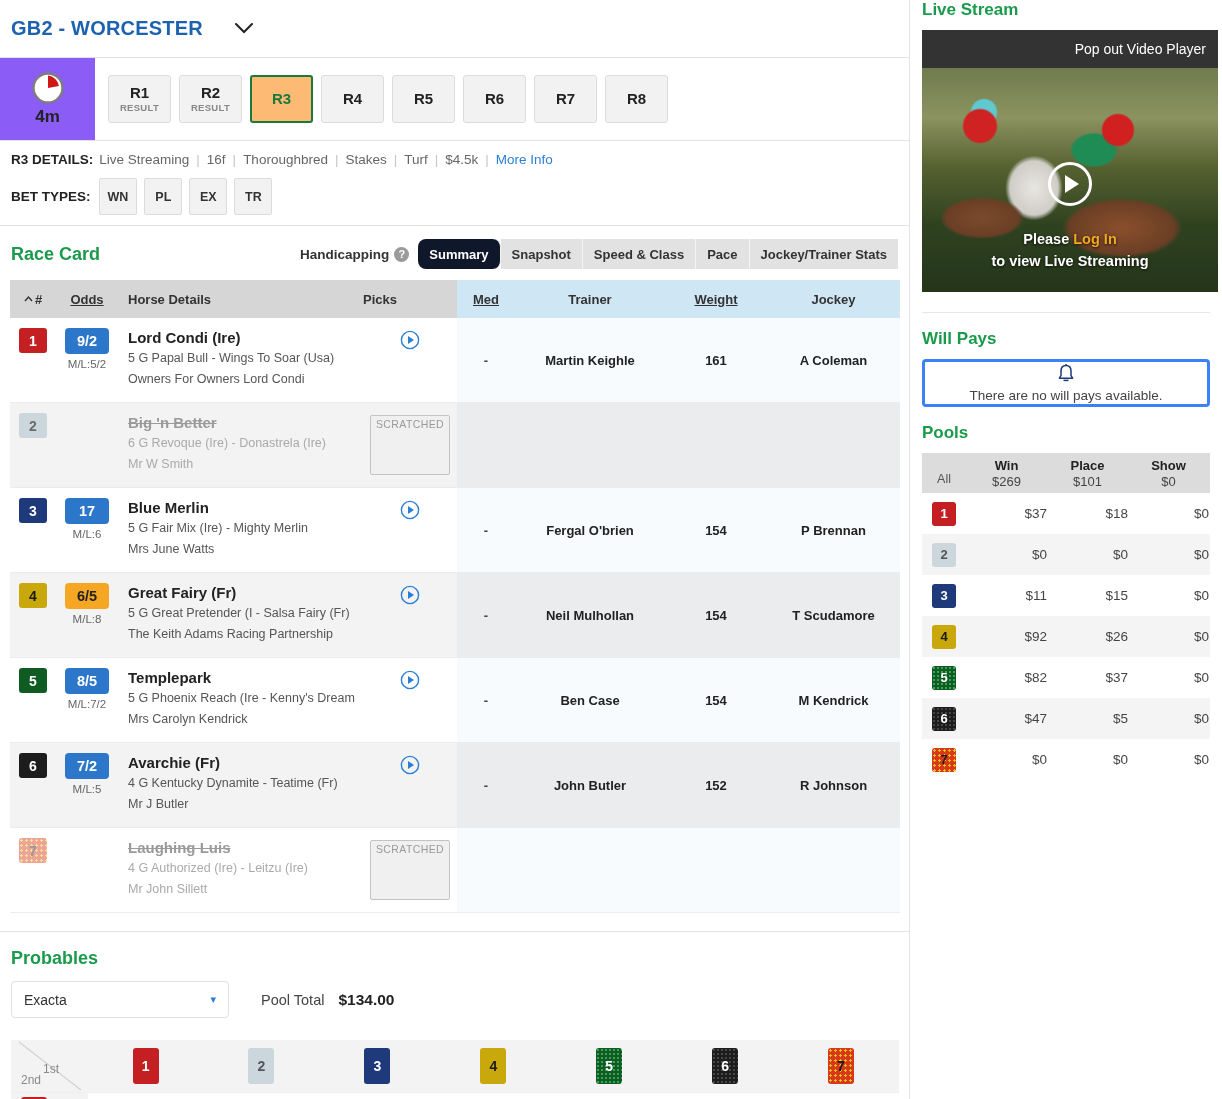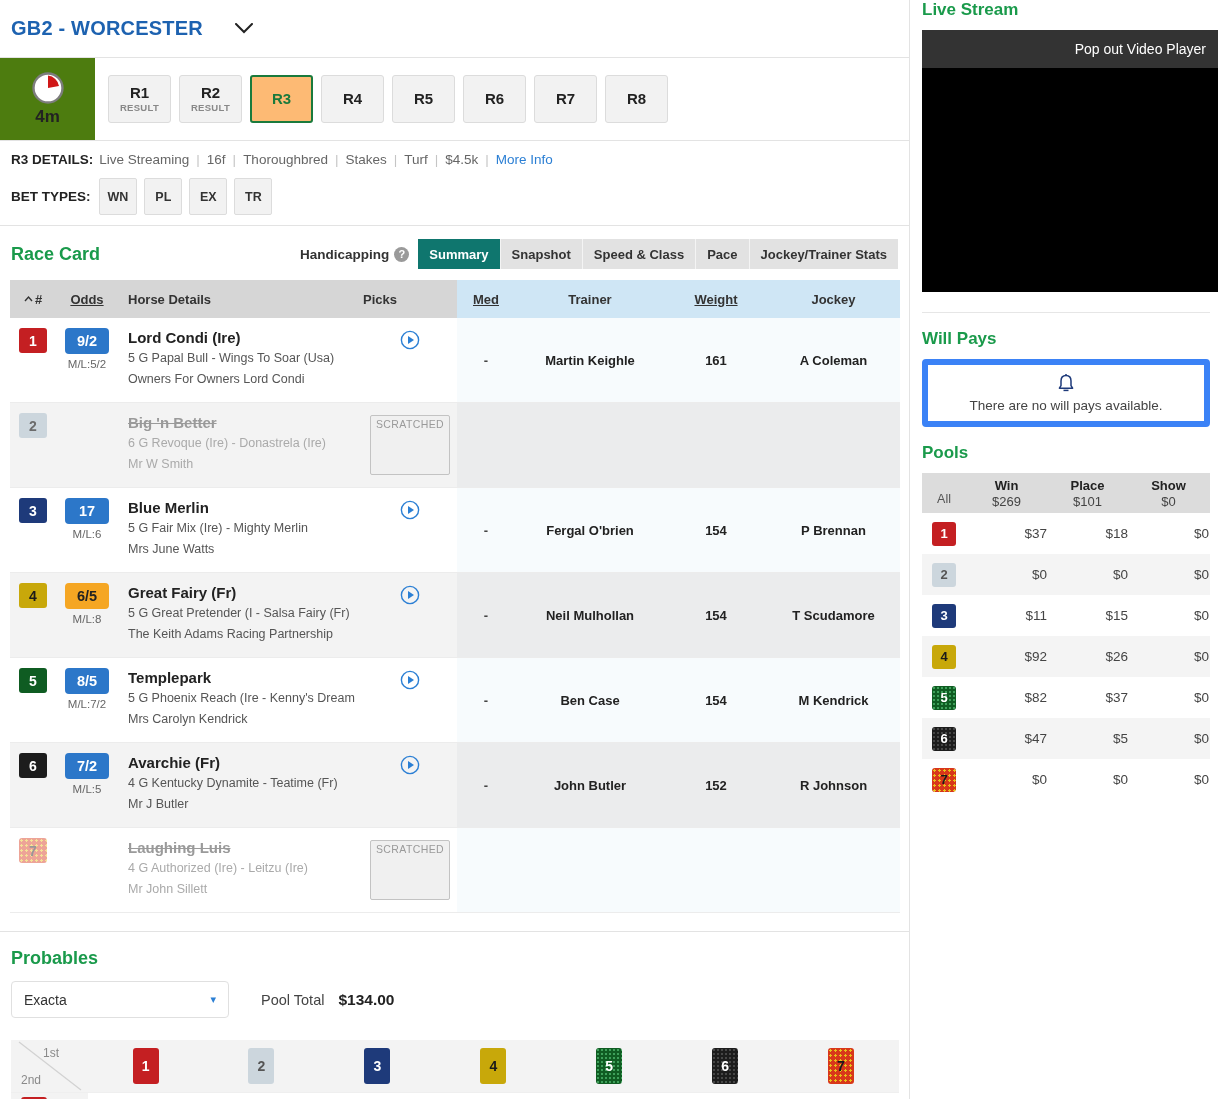--- a/index.html
+++ b/index.html
@@ -26,21 +26,21 @@
   }
   .track-caret {
     margin-left: 30px; width: 22px; height: 22px;
     display: flex; align-items: center; justify-content: center; cursor: pointer;
   }
   .track-caret svg { display: block; }
 
   
   .race-strip { height: 83px; display: flex; align-items: stretch; border-bottom: 1px solid #e3e3e3; }
   .mtp-box {
-    width: 95px; background: #4d7c0f;
+    width: 95px; background: #8b5cf6;
     display: flex; flex-direction: column; align-items: center; justify-content: center;
     gap: 2px;
   }
   .mtp-clock { width: 34px; height: 34px; position: relative; }
   .mtp-clock svg { display: block; }
   .mtp-text { font-size: 17px; font-weight: bold; color: #222; }
   .race-tabs { display: flex; align-items: center; gap: 8px; padding-left: 13px; }
   .race-tab {
     width: 63px; height: 48px; background: #f2f2f2; border: 1px solid #dcdcdc;
     border-radius: 3px; display: flex; flex-direction: column;
@@ -76,21 +76,21 @@
     font-size: 11px; font-weight: bold; display: inline-flex;
     align-items: center; justify-content: center; margin-right: 9px; cursor: pointer;
   }
   .hc-tab {
     height: 30px; padding: 0 11px; background: #e2e2e2;
     display: flex; align-items: center; justify-content: center;
     font-size: 13px; font-weight: bold; color: #333; cursor: pointer;
     border-right: 1px solid #f4f4f4;
   }
   .hc-tab:last-child { border-right: none; }
-  .hc-tab.active { background: #0f766e; color: #fff; }
+  .hc-tab.active { background: #0f172a; color: #fff; border-radius: 8px; }
 
   
   .rc-table { width: 890px; margin: 0 10px; }
   .rc-thead { display: flex; height: 38px; }
   .th-left { width: 447px; background: #d6d6d6; display: flex; align-items: center; }
   .th-right { width: 443px; background: #cfe6f5; display: flex; align-items: center; }
   .th {
     font-size: 13px; font-weight: bold; color: #333;
     display: flex; align-items: center; cursor: pointer;
   }
@@ -156,21 +156,21 @@
     background: #fff; display: flex; align-items: center; padding: 0 12px;
     font-size: 14px; color: #333; cursor: pointer; justify-content: space-between;
   }
   .prob-select .sel-caret { color: #2b7fd4; font-size: 11px; }
   .prob-pooltotal-label { font-size: 14.5px; color: #444; margin-left: 32px; }
   .prob-pooltotal-val { font-size: 15.5px; font-weight: bold; color: #222; margin-left: 14px; }
 
   .prob-grid { margin-top: 22px; width: 888px; }
   .pg-headrow { display: flex; height: 52px; background: #f3f3f3; align-items: center; }
   .pg-corner { width: 78px; height: 52px; position: relative; }
-  .pg-corner .c1 { position: absolute; top: 6px; left: 32px; font-size: 12px; color: #8a8a8a; }
+  .pg-corner .c1 { position: absolute; top: 22px; left: 32px; font-size: 12px; color: #8a8a8a; }
   .pg-corner .c2 { position: absolute; bottom: 5px; left: 10px; font-size: 12px; color: #8a8a8a; }
   .pg-corner .diag { position: absolute; inset: 0; }
   .pg-cell { width: 118px; display: flex; justify-content: center; align-items: center; }
   .pg-sad { width: 26px; height: 36px; border-radius: 3px; display: flex; align-items: center; justify-content: center; font-size: 14px; font-weight: bold; color: #fff; }
   .pg-bodyrow { display: flex; height: 40px; background: #fff; border-top: 1px solid #efefef; align-items: flex-start; }
   .pg-bodyrow .pg-corner { background: #f3f3f3; }
   .pg-val { width: 118px; text-align: center; font-size: 13px; color: #444; padding-top: 13px; }
 
   
   .right { width: 312px; height: 1099px; background: #fff; }
@@ -206,21 +206,21 @@
   .vid-msg {
     position: absolute; left: 0; right: 0; top: 160px; text-align: center;
     color: #fff; font-size: 14.5px; font-weight: bold; line-height: 22px;
     text-shadow: 0 1px 3px rgba(0,0,0,.8);
   }
   .vid-msg .loginlink { color: #f0a81e; cursor: pointer; }
 
   .divider { height: 1px; background: #e6e6e6; margin: 20px 0 0 0; }
 
   .willpays-box {
-    border: 6px solid #3b82f6; border-radius: 4px; height: 68px;
+    border: 3px solid #3b82f6; border-radius: 4px; height: 48px;
     display: flex; flex-direction: column; align-items: center; justify-content: center; gap: 3px;
   }
   .bell-icon svg { display: block; }
   .willpays-text { font-size: 13.5px; color: #444; }
 
   
   .pools-head { display: flex; height: 40px; background: #dcdcdc; align-items: stretch; }
   .ph-c1 { width: 44px; display: flex; align-items: flex-end; justify-content: center; padding-bottom: 7px; font-size: 12.5px; color: #555; }
   .ph-col { width: 81px; display: flex; flex-direction: column; align-items: center; justify-content: center; gap: 1px; }
   .ph-col .t { font-size: 13px; font-weight: bold; color: #222; }
@@ -625,20 +625,29 @@
   </div>
 
   <div class="right">
 
     <div class="panel">
       <div class="panel-title">Live Stream</div>
       <div class="video-box">
         <div class="video-bar">
           <span class="video-bar-text">Pop out Video Player</span>
         </div>
+        <div class="video-still">
+          <div class="play-big">
+              <div class="tri"></div>
+            </div>
+          <div class="vid-msg">
+            <span>Please </span><span class="loginlink">Log In</span><br>
+            <span>to view Live Streaming</span>
+          </div>
+        </div>
       </div>
       <div class="divider"></div>
     </div>
 
     <div class="panel" style="padding-top:16px">
       <div class="panel-title">Will Pays</div>
       <div class="willpays-box">
         <span class="bell-icon">
           <svg width="20" height="22" viewBox="0 0 20 22">
             <path d="M10 2.4 C6.6 2.4 5 4.8 5 8 v4.6 L3.4 15.2 h13.2 L15 12.6 V8 c0-3.2-1.6-5.6-5-5.6z" fill="none" stroke="#1e3a7a" stroke-width="1.5" stroke-linejoin="round"></path>

